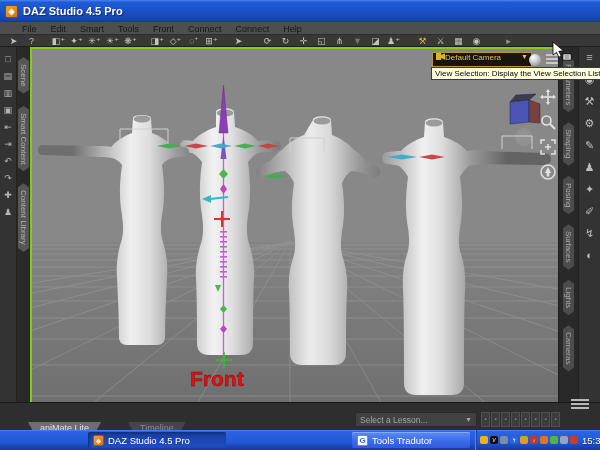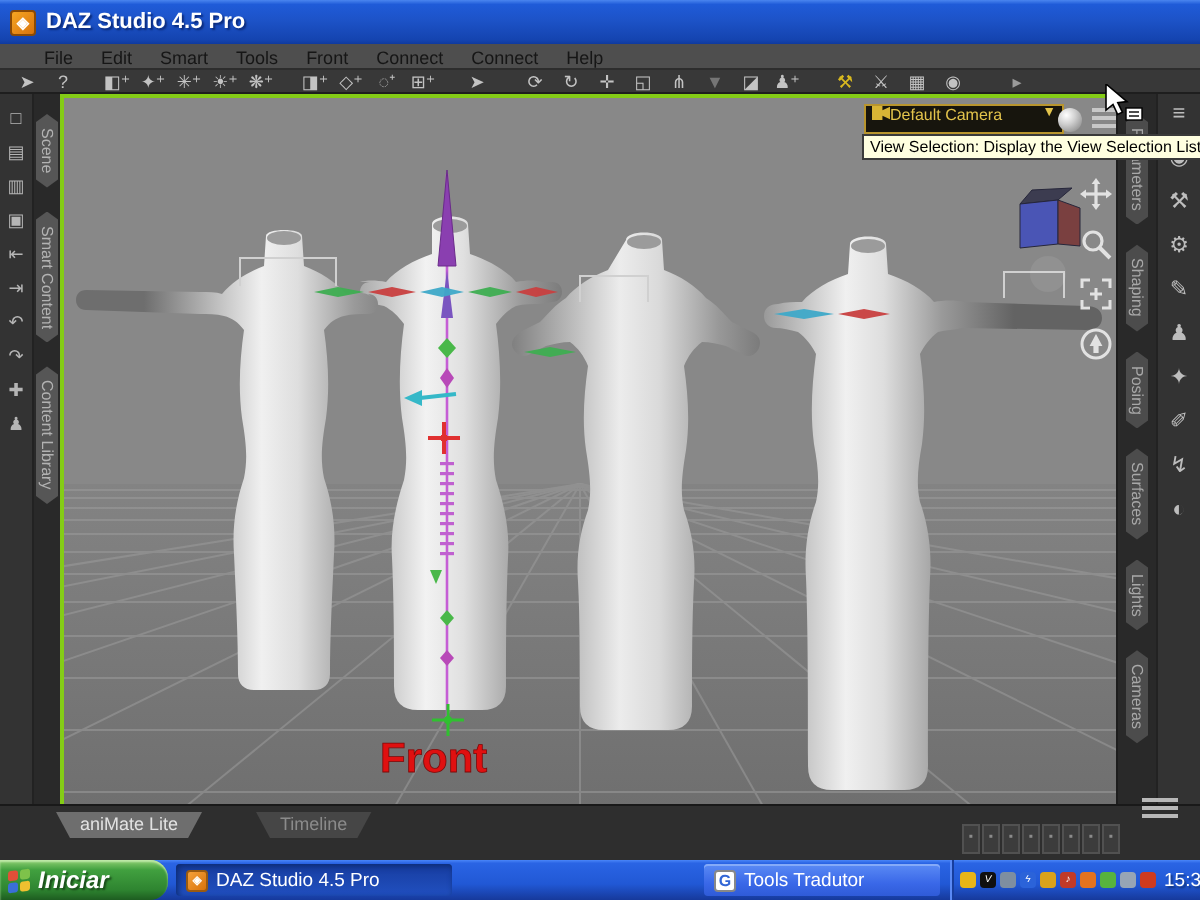--- a/index.html
+++ b/index.html
@@ -42,21 +42,21 @@
 .cam-arrow{font-size:7px;color:#e3c44c}
 .sphere-btn{left:527px;top:52px;width:16px;height:15px;display:flex;align-items:center;justify-content:center}
 .sphere-btn i{display:block;width:12px;height:12px;border-radius:50%;background:radial-gradient(circle at 35% 30%,#ffffff 0%,#cfcfcf 40%,#7a7a7a 100%)}
 .list-btn{left:546px;top:54px;width:13px;height:11px;background:repeating-linear-gradient(180deg,#cfcfcf 0 2px,transparent 2px 4px);opacity:.9}
 .tooltip{left:431px;top:67px;height:13px;background:#ffffe0;border:1px solid #3a3a3a;color:#000;font-size:8px;line-height:11px;padding:0 3px;white-space:nowrap;z-index:5}
 .navcol{right:44px;top:89px;display:flex;flex-direction:column;gap:9px;z-index:4}
 .nav-ic{width:16px;height:16px}
 
 
 .bottom-pane{left:0;top:402px;width:600px;height:28px;background:#2e2e2e;border-top:1px solid #191919}
-.btab{position:absolute;top:3px;height:13px;font-size:9px;line-height:13px;padding:0 12px;clip-path:polygon(0 0,100% 0,calc(100% - 7px) 100%,7px 100%)}
+.btab{position:absolute;top:19px;height:13px;font-size:9px;line-height:13px;padding:0 12px;clip-path:polygon(0 0,100% 0,calc(100% - 7px) 100%,7px 100%)}
 .btab.active{background:#6e6e6e;color:#e2e2e2}
 .btab.inactive{background:#464646;color:#8b8b8b}
 .lesson-bar{position:absolute;left:355px;top:9px;width:122px;height:15px;background:#414141;border:1px solid #2a2a2a;display:flex;align-items:center;padding:0 4px;gap:4px}
 .lesson-text{flex:1;font-size:8.5px;color:#a5a5a5;white-space:nowrap;overflow:hidden}
 .lesson-arrow{font-size:7px;color:#a5a5a5}
 .pb-row{position:absolute;left:481px;top:9px;display:flex;gap:1px}
 .pb-btn{width:9px;height:15px;background:#3c3c3c;border:1px solid #515151;color:#8a8a8a;font-size:6px;line-height:13px;text-align:center}
 .playlist-ic{position:absolute;left:571px;top:-4px;width:18px;height:12px;background:repeating-linear-gradient(180deg,#b8b8b8 0 2px,transparent 2px 4px)}
 
 
@@ -378,44 +378,39 @@
     <span class="rs-icon">♟</span>
     <span class="rs-icon">✦</span>
     <span class="rs-icon">✐</span>
     <span class="rs-icon">↯</span>
     <span class="rs-icon">◐</span>
   </div>
 
 <div class="abs bottom-pane">
   <span class="btab active" style="left:28px">aniMate Lite</span>
   <span class="btab inactive" style="left:128px">Timeline</span>
+  <div class="lesson-bar">
+    <span class="lesson-text">Select a Lesson...</span>
+    <span class="lesson-arrow">▼</span>
+  </div>
   <div class="pb-row">
 
   <span class="pb-btn">▪</span>
       <span class="pb-btn">▪</span>
       <span class="pb-btn">▪</span>
       <span class="pb-btn">▪</span>
       <span class="pb-btn">▪</span>
       <span class="pb-btn">▪</span>
       <span class="pb-btn">▪</span>
       <span class="pb-btn">▪</span>
     </div>
   <div class="playlist-ic"></div>
 </div>
 
 <div class="abs taskbar">
-  <div class="start-btn">
-    <span class="xp-logo">
-      <i style="background:#e05038"></i>
-        <i style="background:#7ec24a"></i>
-        <i style="background:#3a6fd8"></i>
-        <i style="background:#f0c030"></i>
-    </span>
-    <span class="start-text">Iniciar</span>
-  </div>
   <div class="task pressed" style="left:88px;width:138px">
     <span class="task-ic ic-daz">◈</span>
     <span>DAZ Studio 4.5 Pro</span>
   </div>
   <div class="task" style="left:352px;width:118px">
     <span class="task-ic ic-gt">G</span>
     <span>Tools Tradutor</span>
   </div>
   <div class="tray">
     <span style="display:flex;gap:2px">

